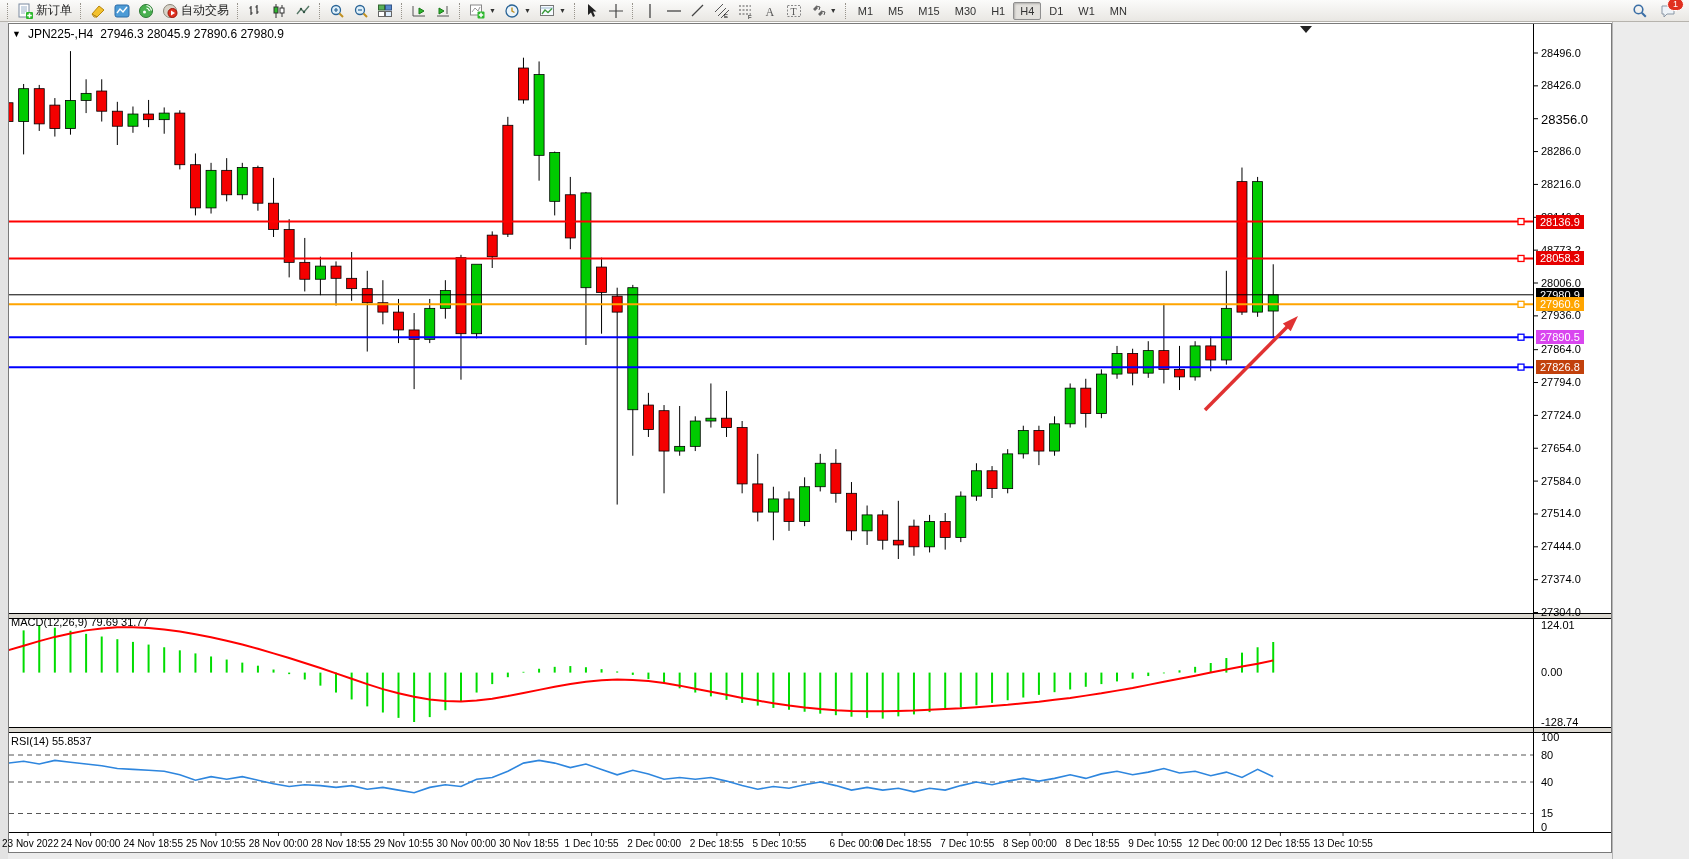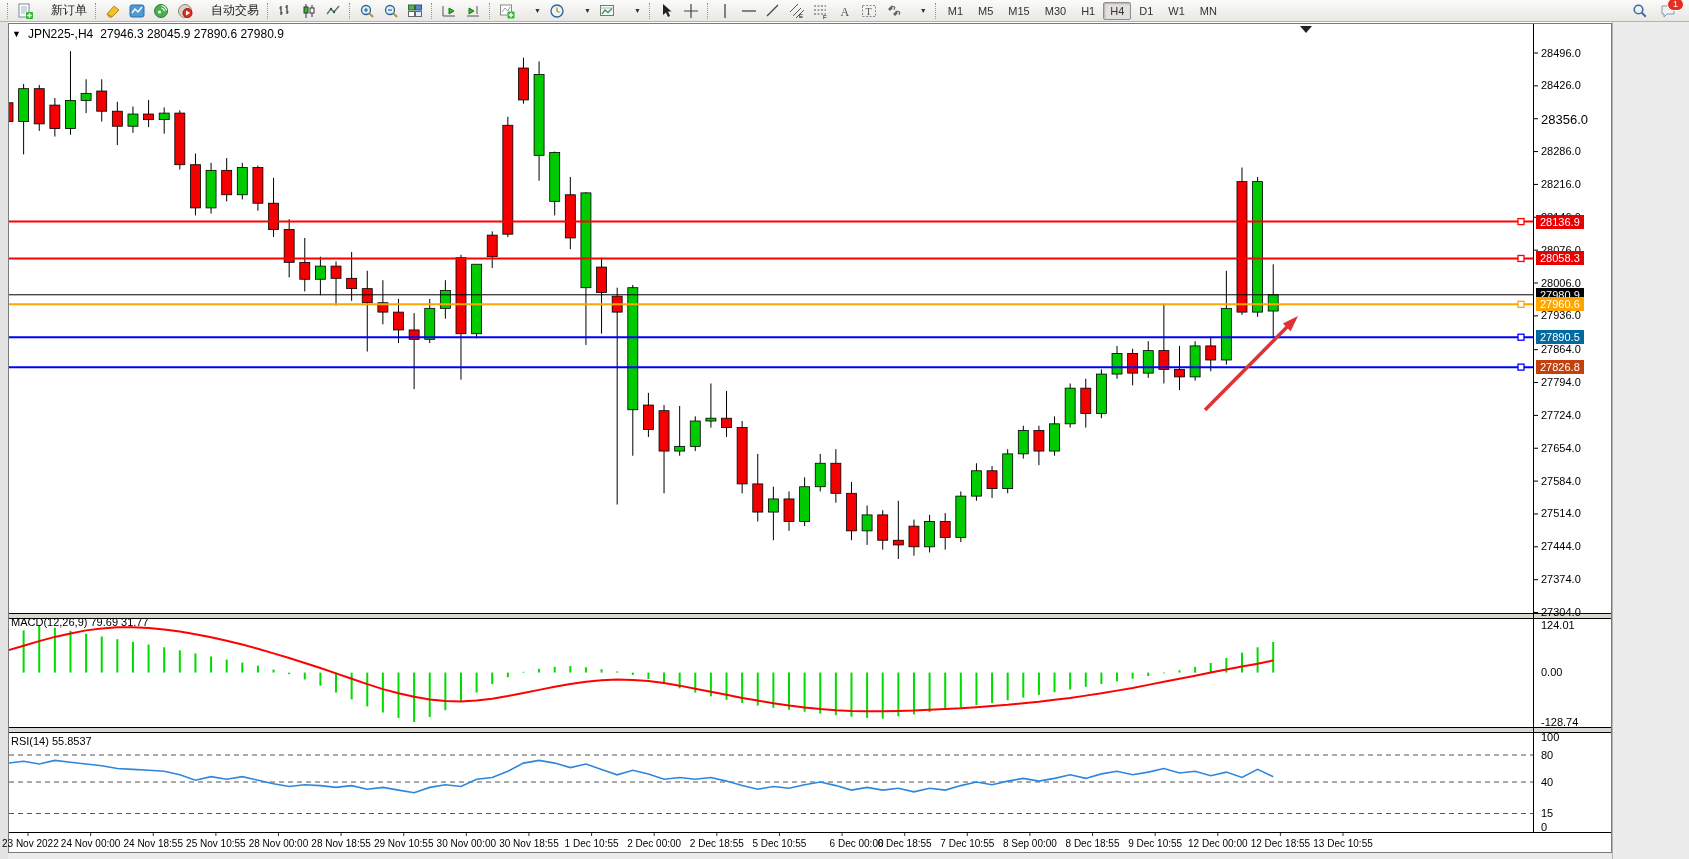--- a/index.html
+++ b/index.html
@@ -2,21 +2,21 @@
 <html><head>
 <meta charset="utf-8">
 <style>
   html,body{margin:0;padding:0;}
   body{width:1689px;height:859px;overflow:hidden;position:relative;
        font-family:"Liberation Sans",sans-serif;background:#ececec;}
   .toolbar{position:absolute;top:0;left:0;width:1689px;height:22px;z-index:6;
        display:flex;align-items:center;background:linear-gradient(#fbfbfa,#e9e7e3);
        border-bottom:1px solid #b6b3ad;padding:0 3px;box-sizing:border-box;}
   .tbtn{height:20px;min-width:22px;display:flex;align-items:center;justify-content:center;
-       gap:18px;padding:0 3px;border:1px solid transparent;border-radius:2px;background:none;
+       gap:3px;padding:0 3px;border:1px solid transparent;border-radius:2px;background:none;
        font-family:"Liberation Sans",sans-serif;font-size:12px;color:#222;cursor:default;}
   .ic{width:16px;height:16px;display:block;}
   .caret{font-size:7px;color:#333;margin-left:1px;}
   .tsep{width:1px;height:16px;border-left:1px dotted #98948c;margin:0 4px;}
   .tf-group{display:flex;align-items:center;gap:1px;}
   .tf{font-size:11px;color:#333;padding:2px 6px;border:1px solid transparent;border-radius:2px;
       font-family:"Liberation Sans",sans-serif;background:none;}
   .tf.active{border:1px solid #8f8f8f;background:#e3e1dd;box-shadow:inset 1px 1px 2px rgba(0,0,0,.22);}
   .right-grp{margin-left:auto;display:flex;align-items:center;gap:4px;padding-right:6px;}
   .abs{position:absolute;z-index:4;white-space:nowrap;color:#000;}
@@ -373,37 +373,37 @@
     <line x1="1280.3999999999999" y1="833" x2="1280.3999999999999" y2="836" stroke="#333"></line>
     <line x1="1343.02" y1="833" x2="1343.02" y2="836" stroke="#333"></line>
   </svg>
 <div id="labels">
     <div class="abs" style="top: 46.5008px; left: 1541px; font-size: 11px;">28496.0</div>
     <div class="abs" style="top: 79.3591px; left: 1541px; font-size: 11px;">28426.0</div>
     <div class="abs" style="top: 112.217px; left: 1541px; font-size: 13px;">28356.0</div>
     <div class="abs" style="top: 145.076px; left: 1541px; font-size: 11px;">28286.0</div>
     <div class="abs" style="top: 177.934px; left: 1541px; font-size: 11px;">28216.0</div>
     <div class="abs" style="top: 210.792px; left: 1541px; font-size: 11px;">28146.0</div>
-    <div class="abs" style="top: 243.651px; left: 1541px; font-size: 11px;">28076.0</div>
+    <div class="abs" style="top: 243.651px; left: 1541px; font-size: 11px;">48773.2</div>
     <div class="abs" style="top: 276.509px; left: 1541px; font-size: 11px;">28006.0</div>
     <div class="abs" style="top: 309.367px; left: 1541px; font-size: 11px;">27936.0</div>
     <div class="abs" style="top: 343.164px; left: 1541px; font-size: 11px;">27864.0</div>
     <div class="abs" style="top: 376.023px; left: 1541px; font-size: 11px;">27794.0</div>
     <div class="abs" style="top: 408.881px; left: 1541px; font-size: 11px;">27724.0</div>
     <div class="abs" style="top: 441.739px; left: 1541px; font-size: 11px;">27654.0</div>
     <div class="abs" style="top: 474.597px; left: 1541px; font-size: 11px;">27584.0</div>
     <div class="abs" style="top: 507.456px; left: 1541px; font-size: 11px;">27514.0</div>
     <div class="abs" style="top: 540.314px; left: 1541px; font-size: 11px;">27444.0</div>
     <div class="abs" style="top: 573.172px; left: 1541px; font-size: 11px;">27374.0</div>
     <div class="abs" style="top: 606.031px; left: 1541px; font-size: 11px;">27304.0</div>
     <div class="abs price-badge" style="top: 214.564px; background: rgb(230, 0, 0);">28136.9</div>
     <div class="abs price-badge" style="top: 251.459px; background: rgb(230, 0, 0);">28058.3</div>
     <div class="abs price-badge" style="top: 287.791px; background: rgb(0, 0, 0);">27980.9</div>
     <div class="abs price-badge" style="top: 297.32px; background: rgb(255, 165, 0);">27960.6</div>
-    <div class="abs price-badge" style="top: 330.225px; background: #0369a1;">27890.5</div>
+    <div class="abs price-badge" style="top: 330.225px; background: #d946ef;">27890.5</div>
     <div class="abs price-badge" style="top: 360.126px; background: #c2410c;">27826.8</div>
     <div class="abs" style="top: 618.5px; left: 1541px; font-size: 11px;">124.01</div>
     <div class="abs" style="top: 666.092px; left: 1541px; font-size: 11px;">0.00</div>
     <div class="abs" style="top: 715.5px; left: 1541px; font-size: 11px;">-128.74</div>
     <div class="abs" style="top: 730.5px; left: 1541px; font-size: 11px;">100</div>
     <div class="abs" style="top: 748.5px; left: 1541px; font-size: 11px;">80</div>
     <div class="abs" style="top: 775.5px; left: 1541px; font-size: 11px;">40</div>
     <div class="abs" style="top: 807px; left: 1541px; font-size: 11px;">15</div>
     <div class="abs" style="top: 820.5px; left: 1541px; font-size: 11px;">0</div>
     <div class="abs time-label" style="left: 2px; transform: none;">23 Nov 2022</div>

